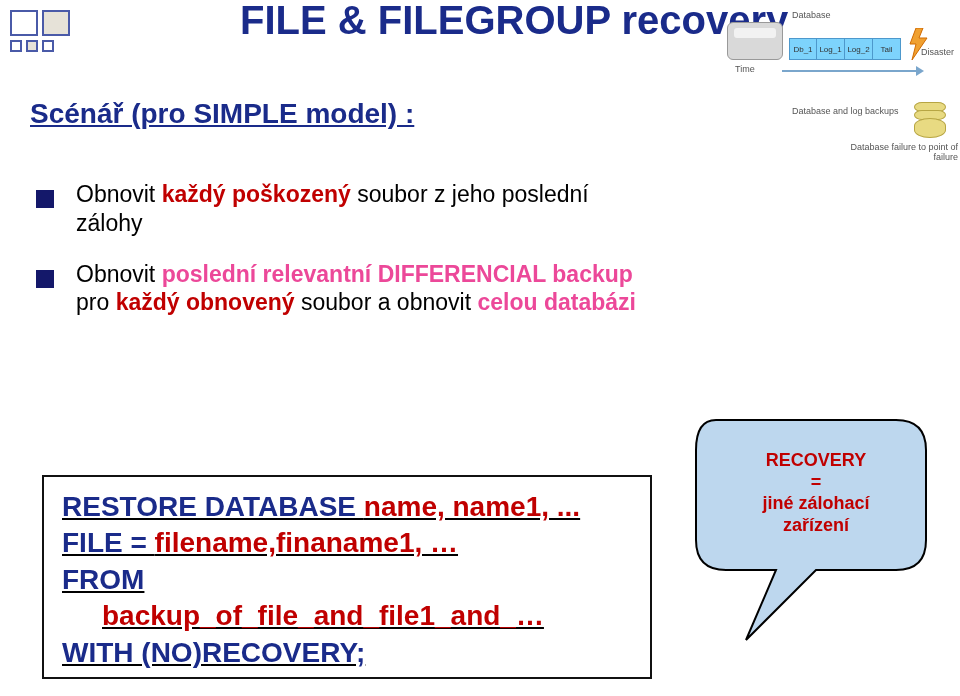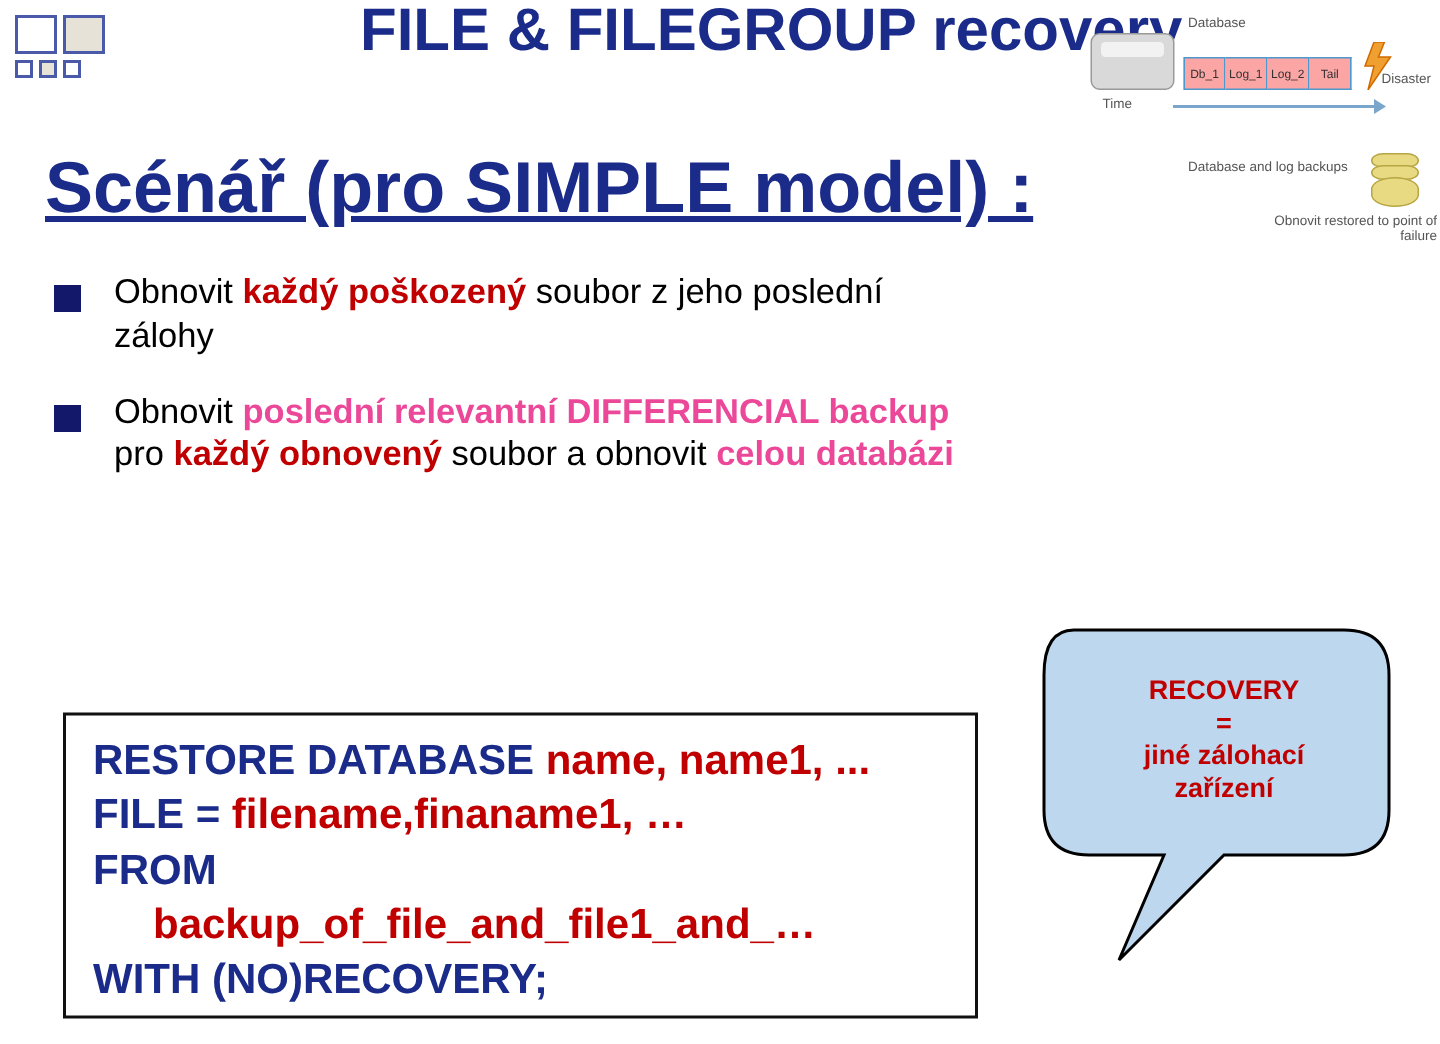--- a/index.html
+++ b/index.html
@@ -75,21 +75,21 @@
     background: #f2f2f2;
     border-radius: 3px;
   }
   .seg-box {
     display: flex;
   }
   .seg {
     width: 28px;
     height: 22px;
     border: 1px solid #4d98cc;
-    background: #fca5a5;
+    background: #7dd3fc;
     font-size: 8px;
     line-height: 22px;
     text-align: center;
     color: #333;
   }
   .seg + .seg { border-left: none; }
   .bolt {
     width: 22px;
     height: 32px;
     position: relative;
@@ -134,21 +134,21 @@
     border-radius: 50%/100%;
     margin-bottom: -2px;
   }
   .cyl:nth-child(3) { height: 20px; border-radius: 16px/8px; }
 
   
   .subtitle {
     position: absolute;
     left: 30px;
     top: 98px;
-    font-size: 48px;
+    font-size: 28px;
     font-weight: bold;
     color: #1a2b8a;
     text-decoration: underline;
   }
 
   
   .bullets {
     position: absolute;
     left: 36px;
     top: 180px;
@@ -179,20 +179,21 @@
     left: 42px;
     top: 475px;
     width: 610px;
     height: 204px;
     border: 2px solid #111;
     background: #fff;
     padding: 12px 18px 10px;
     font-size: 28px;
     font-weight: bold;
     line-height: 1.3;
+    text-decoration: underline;
   }
   .code-box .kw  { color: #1a2b8a; }
   .code-box .arg { color: #c00000; }
   .code-box .ind { margin-left: 40px; }
 
   
   .bubble-wrap {
     position: absolute;
     right: 24px;
     top: 410px;
@@ -248,21 +249,21 @@
   </div>
   <span class="diag-lbl lbl-time">Time</span>
   <span class="diag-lbl lbl-disaster">Disaster</span>
   <div class="diag-arrow"></div>
   <span class="diag-lbl lbl-backupline">Database and log backups</span>
   <div class="cyl-stack">
     <div class="cyl"></div>
       <div class="cyl"></div>
       <div class="cyl"></div>
   </div>
-  <span class="diag-lbl lbl-restore">Obnovit restored to point of failure</span>
+  <span class="diag-lbl lbl-restore">Database failure to point of failure</span>
 </div>
 
 <div class="subtitle">Scénář (pro SIMPLE model) :</div>
 
 <ul class="bullets">
   <li>
     <span>Obnovit </span><span class="red-em">každý poškozený</span><span> soubor z jeho poslední zálohy</span>
   </li>
   <li>
     <span>Obnovit </span><span class="blk-em">poslední relevantní DIFFERENCIAL backup</span><span> pro </span><span class="red-em">každý obnovený</span><span> soubor a obnovit </span><span class="blk-em">celou databázi</span>

